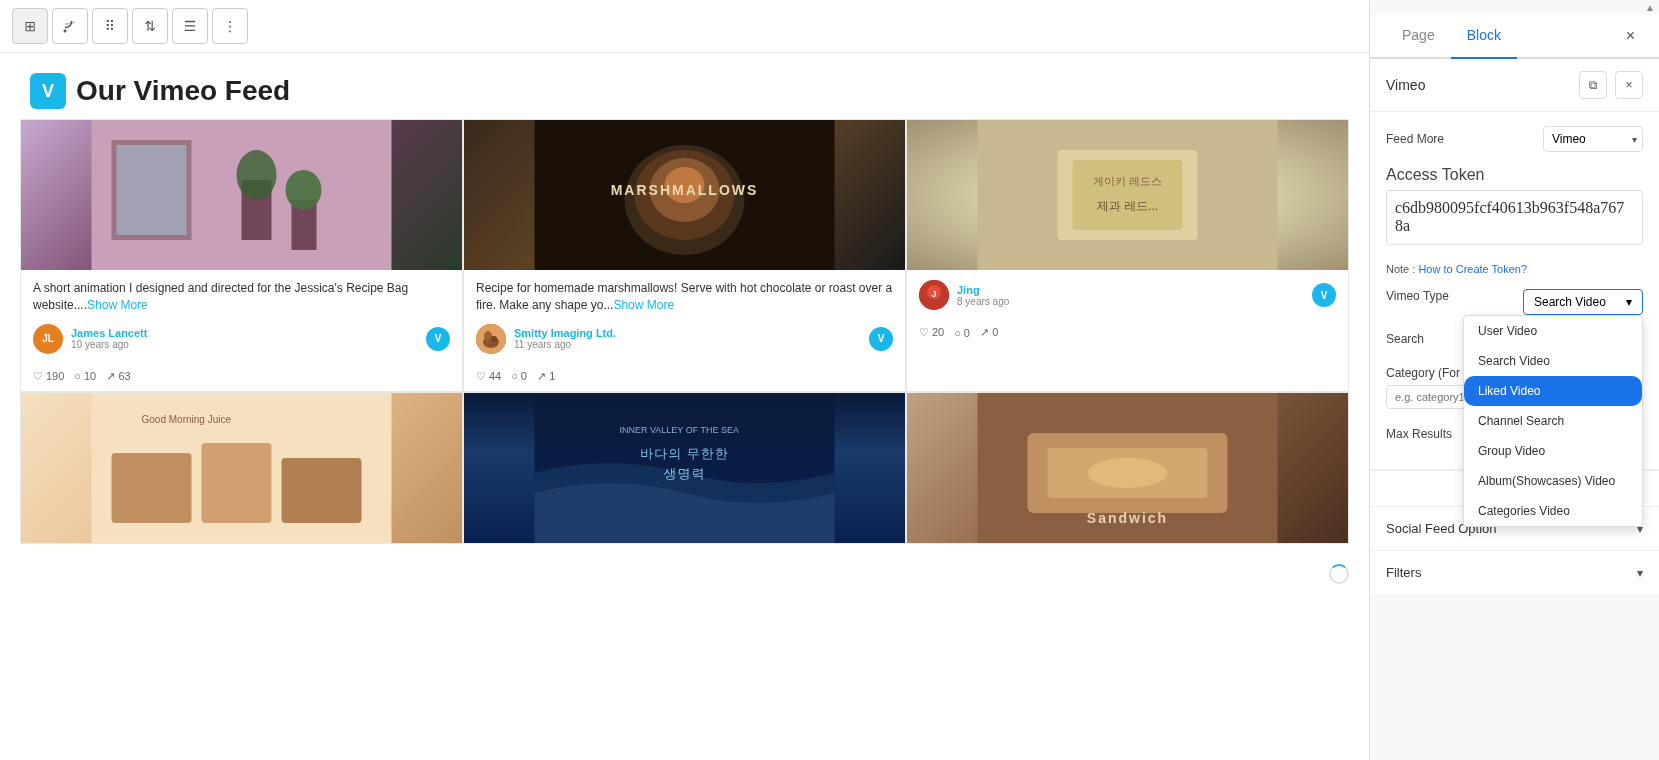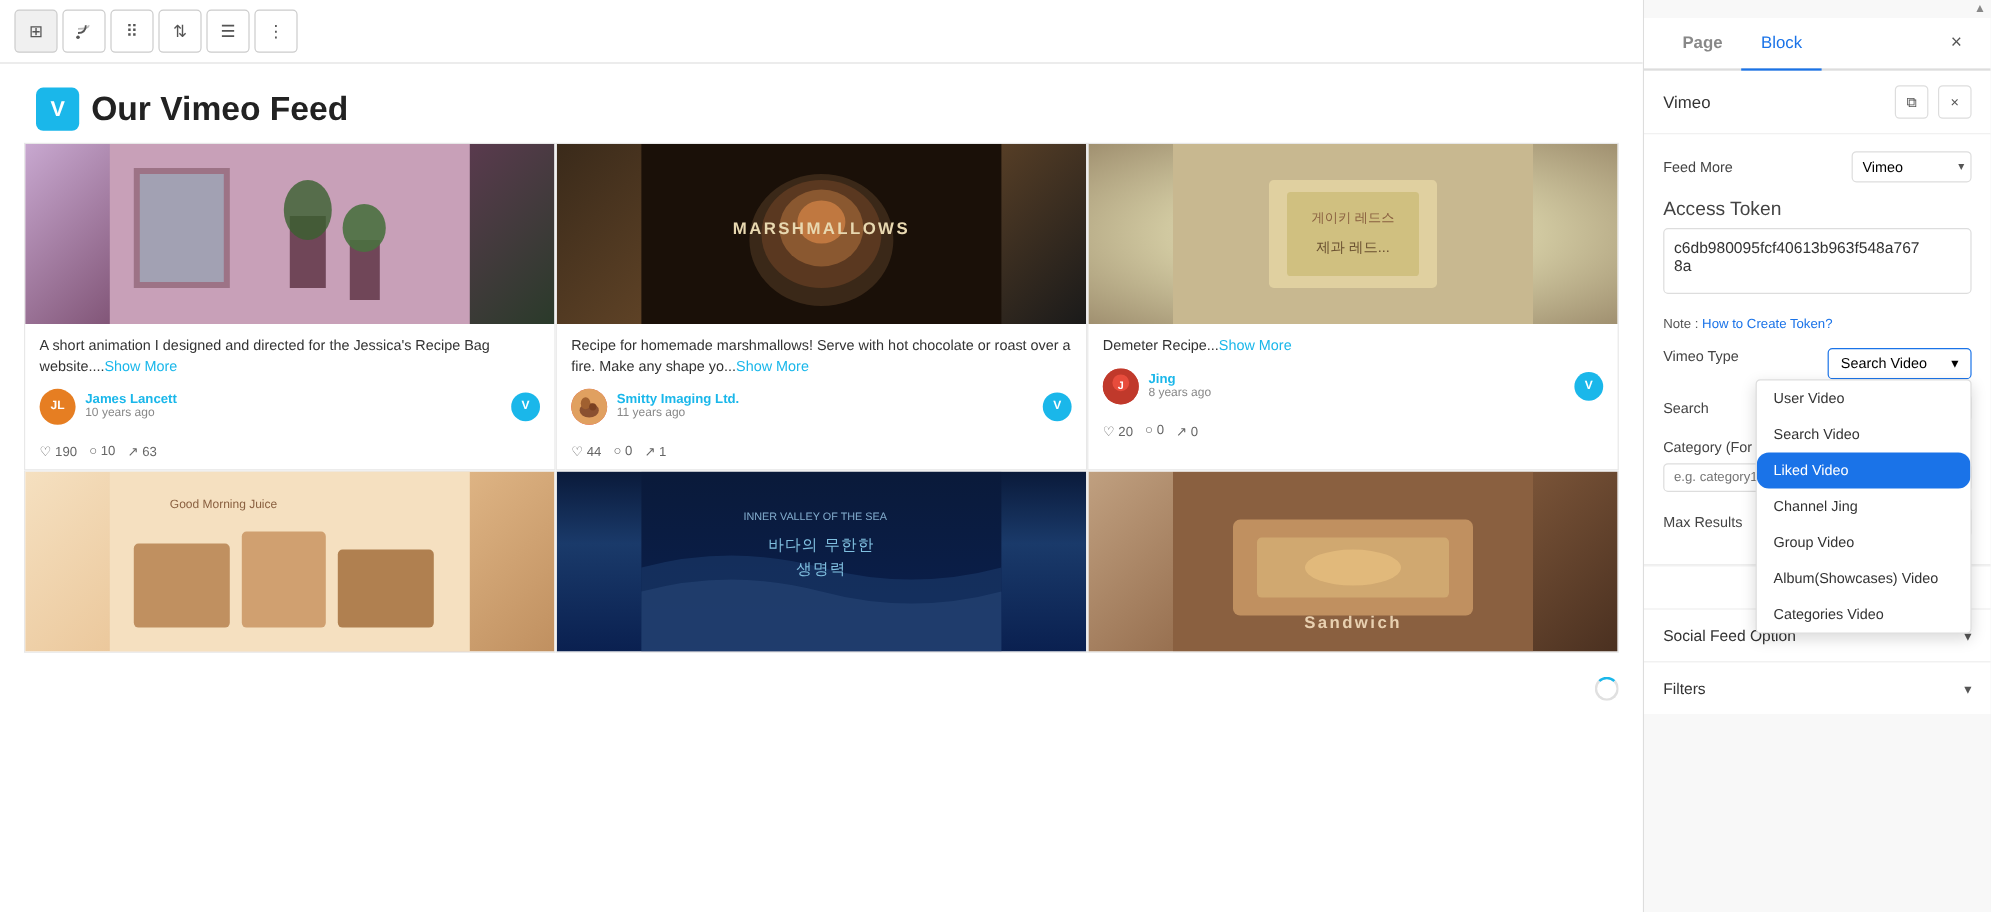--- a/index.html
+++ b/index.html
@@ -157,21 +157,20 @@
       background: #fff;
       padding: 0 16px;
     }
     .panel-tab {
       padding: 12px 16px;
       font-size: 14px;
       color: #888;
       cursor: pointer;
       border-bottom: 2px solid transparent;
       margin-bottom: -2px;
-      font-weight: bold;
     }
     .panel-tab.active {
       color: #1a73e8;
       border-bottom-color: #1a73e8;
       font-weight: 500;
     }
     .panel-close {
       margin-left: auto;
       padding: 12px 8px;
       cursor: pointer;
@@ -252,25 +251,25 @@
       font-size: 16px;
       color: #444;
       font-weight: 500;
       margin-bottom: 6px;
     }
     .form-textarea {
       width: 100%;
       border: 1px solid #ddd;
       border-radius: 4px;
       padding: 8px;
-      font-size: 13px;
+      font-size: 16px;
       color: #333;
       resize: none;
       min-height: 55px;
-      font-family: Liberation Sans, sans-serif;
+      font-family: Liberation Serif, serif;
     }
     .form-note {
       font-size: 11px;
       color: #555;
       margin-bottom: 14px;
     }
     .form-note a { color: #1a73e8; text-decoration: none; }
 
     
     .vimeo-type-row {
@@ -530,23 +529,20 @@
       <div class="feed-card-thumb thumb-3" style="position:relative;">
         <svg width="100%" height="150" viewBox="0 0 300 150">
           <rect width="300" height="150" fill="#c8b890"></rect>
           <rect x="80" y="30" width="140" height="90" fill="#e0d0a0" rx="4"></rect>
           <rect x="95" y="40" width="110" height="70" fill="#d0c080" rx="3"></rect>
           <text x="150" y="90" text-anchor="middle" fill="#6a5030" font-size="12" font-family="sans-serif">제과 레드...</text>
           <text x="150" y="65" text-anchor="middle" fill="#8a6040" font-size="11" font-family="sans-serif">게이키 레드스</text>
         </svg>
       </div>
       <div class="feed-card-body">
-        <div class="feed-card-desc">
-          Demeter Recipe...<span class="show-more">Show More</span>
-        </div>
         <div class="feed-card-meta">
           <div class="avatar avatar-3">
             <svg width="30" height="30" viewBox="0 0 30 30">
               <circle cx="15" cy="15" r="15" fill="#c0392b"></circle>
               <circle cx="15" cy="12" r="7" fill="#e74c3c"></circle>
               <text x="15" y="17" text-anchor="middle" fill="#fff" font-size="9" font-family="sans-serif">J</text>
             </svg>
           </div>
           <div class="meta-info">
             <div class="meta-name">Jing</div>
@@ -659,21 +655,21 @@
       <div class="dropdown-container">
         <div class="dropdown-trigger">
           <span>Search Video</span>
           <span>▾</span>
         </div>
 
         <div class="dropdown-menu">
           <div class="dropdown-item">User Video</div>
           <div class="dropdown-item">Search Video</div>
           <div class="dropdown-item selected">Liked Video</div>
-          <div class="dropdown-item">Channel Jing</div>
+          <div class="dropdown-item">Channel Search</div>
           <div class="dropdown-item">Group Video</div>
           <div class="dropdown-item">Album(Showcases) Video</div>
           <div class="dropdown-item">Categories Video</div>
         </div>
       </div>
     </div>
 
     <div class="search-row">
       <span class="form-label">Search</span>
       <input class="search-input" type="text" placeholder="" style="">

